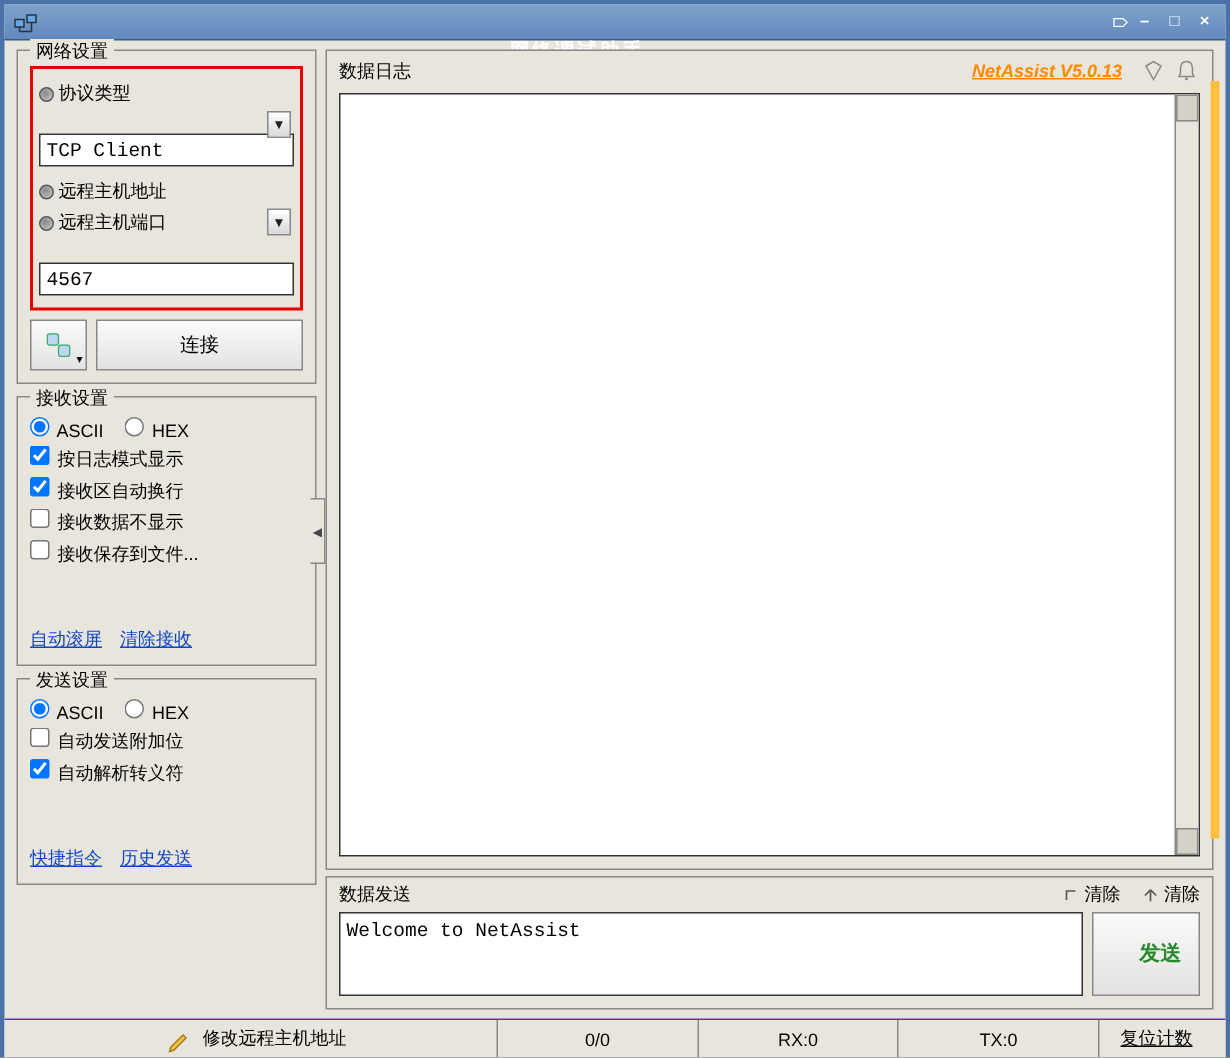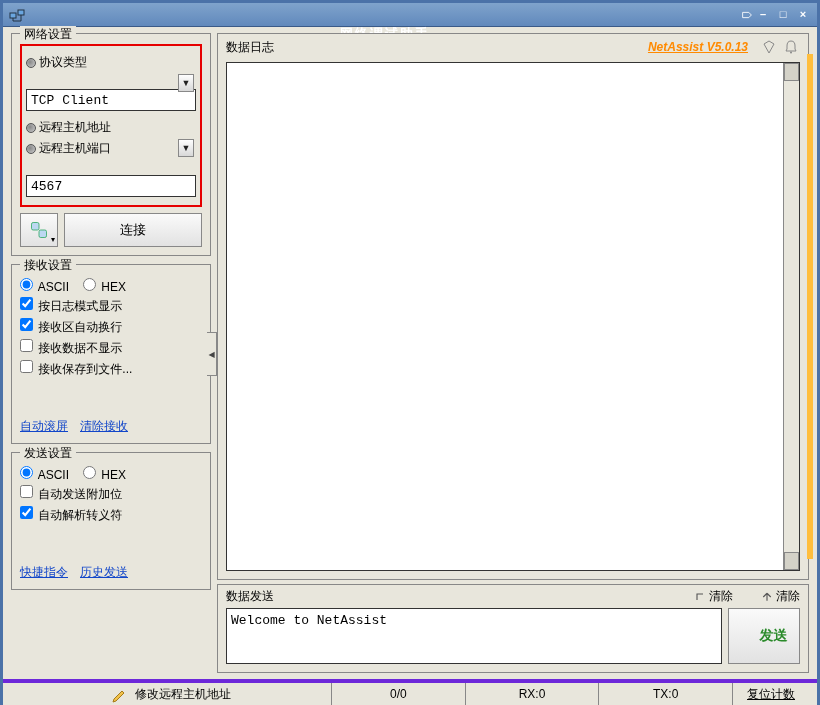--- a/index.html
+++ b/index.html
@@ -47,29 +47,29 @@
 .version-link { color: #ff8a00; font-weight: bold; text-decoration: underline; margin-right: 8px; font-style: italic; }
 .hdr-icon { width: 18px; height: 18px; margin-left: 4px; color: #888; display: flex; align-items: center; justify-content: center; cursor: pointer; }
 .log-area { flex: 1; background: #fff; border: 1px solid #333; margin: 2px 8px 8px 8px; position: relative; overflow: hidden; }
 .vscroll { position: absolute; right: 0; top: 0; bottom: 0; width: 16px; background: #e8e6dc; border-left: 1px solid #888; }
 .vscroll::before, .vscroll::after { content: ''; position: absolute; left: 0; right: 0; height: 16px; background: #d4d2c8; border: 1px solid #888; }
 .vscroll::before { top: 0; }
 .vscroll::after { bottom: 0; }
 .right-strip { position: absolute; right: -5px; top: 20px; bottom: 20px; width: 6px; background: #ffbe3d; }
 
 .send-panel { border: 1px solid #888; background: #e8e6dc; }
-.send-header { display: flex; padding: 3px 8px; gap: 28px; }
+.send-header { display: flex; padding: 3px 8px; gap: 14px; }
 .send-header .spacer { flex: 1; }
 .hdr-link { font-size: 12px; display: flex; align-items: center; gap: 3px; cursor: pointer; }
 .send-body { display: flex; padding: 0 8px 8px 8px; gap: 6px; }
 .send-text { flex: 1; height: 56px; border: 1px solid #333; background: #fff; font-family: "Courier New", monospace; font-size: 13px; padding: 4px; resize: none; }
 .send-btn { width: 72px; border: 1px solid #888; background: linear-gradient(#fafafa,#e2e2e2); color: #2a8a2a; font-size: 14px; font-weight: bold; cursor: pointer; padding-left: 19px; }
 
 
-.statusbar { position: absolute; left: 0; right: 0; bottom: 0; height: 26px; border-top: 4px solid #6d28d9; background: #e8e6dc; display: flex; align-items: flex-start; font-size: 12px; padding: 0 8px; gap: 0; }
+.statusbar { position: absolute; left: 0; right: 0; bottom: 0; height: 26px; border-top: 1px solid #6d28d9; background: #e8e6dc; display: flex; align-items: flex-start; font-size: 12px; padding: 0 8px; gap: 0; }
 .statusbar .cell { border-left: 1px solid #888; padding: 0 14px; height: 100%; display: flex; align-items: center; justify-content: center; }
 .statusbar .cell:first-child { border-left: none; }
 .statusbar .status-icon { width: 18px; height: 18px; margin-right: 6px; }
 .statusbar .msg { flex: 0 0 320px; display:flex; align-items:center; }
 .statusbar .wide { flex: 1; justify-content: center; }
 .statusbar .reset { text-decoration: underline; cursor: pointer; }
 </style>
 </head>
 <body>
 

